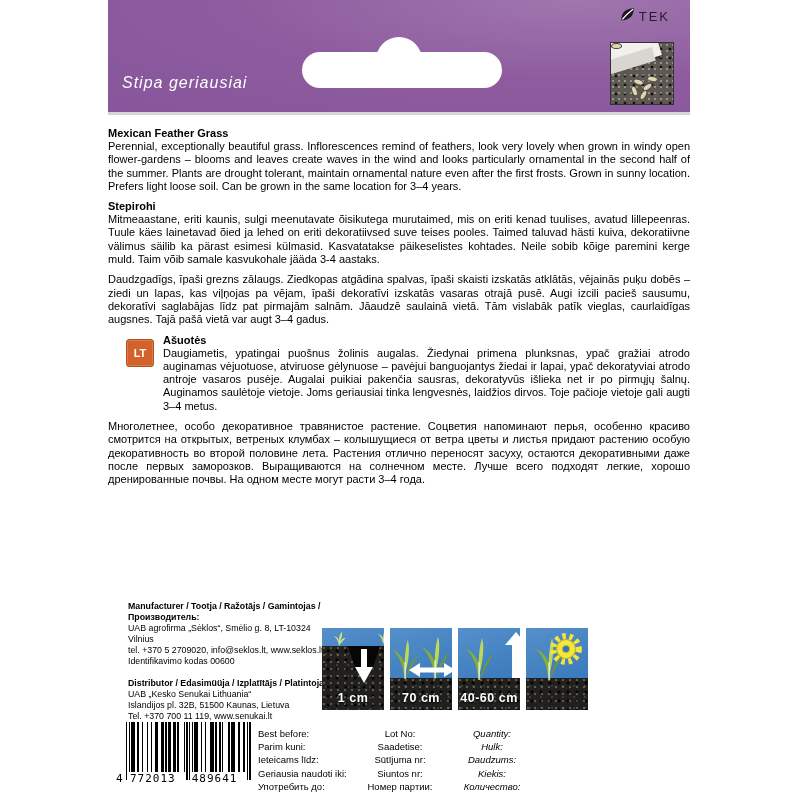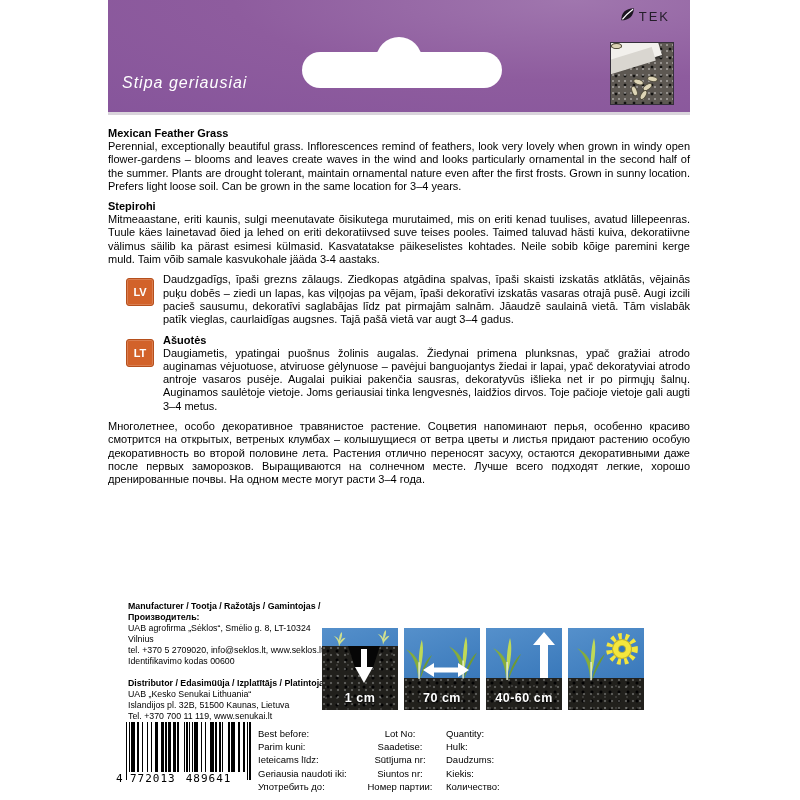--- a/index.html
+++ b/index.html
@@ -48,21 +48,21 @@
   .sec-title{font-size:11px;font-weight:bold;line-height:13px;}
   .sec-body{font-size:11px;line-height:13.3px;text-align:justify;}
 
   
   .mfr{position:absolute;left:128px;top:601px;width:208px;font-size:8.8px;line-height:11px;}
   .mfr .blk + .blk{margin-top:11px;}
   .mfr .hd{font-weight:bold;}
 
   
   .icons{position:absolute;left:322px;top:628px;display:flex;gap:6px;}
-  .icon{width:76px;height:82px;position:relative;overflow:hidden;}
+  .icon{width:62px;height:82px;position:relative;overflow:hidden;}
   .sky{position:absolute;inset:0;background:linear-gradient(160deg,#5590cb,#2e6fb4);}
   .soil{position:absolute;left:0;right:0;bottom:0;background-color:#21201c;
         background-image:radial-gradient(circle at 2px 2px, rgba(255,255,255,.26) 1px, transparent 1.6px),
                          radial-gradient(circle at 6px 5px, rgba(0,0,0,.9) 1.2px, transparent 1.8px),
                          radial-gradient(circle at 4px 8px, rgba(255,255,255,.12) 1px, transparent 1.5px);
         background-size:7px 7px,9px 9px,11px 11px;}
   .soil.deep{height:64px;}
   .soil.shallow{height:32px;}
   .hole-wedge{position:absolute;top:18px;left:26px;width:32px;height:32px;background:#060606;
               clip-path:polygon(0 0,100% 0,78% 68%,60% 94%,50% 100%,40% 94%,22% 68%);}
@@ -72,27 +72,27 @@
 
   
   .barcode{position:absolute;left:116px;top:722px;width:136px;}
   .barcode-bars{margin-left:10px;width:124px;height:58px;display:flex;align-items:flex-start;background:#fff;}
   .barcode-bars span{flex:1;}
   .barcode-digits{display:flex;margin-top:-8px;font-family:"DejaVu Sans Mono",monospace;
                   font-size:11px;letter-spacing:1px;}
   .barcode-digits .g{background:#fff;padding:0 2px;}
   .bd0{width:9px;}
   .g1{margin-left:3px;}
-  .g2{margin-left:6px;}
+  .g2{margin-left:12px;}
 
   
   .fields{position:absolute;top:727px;font-size:9.5px;line-height:13.2px;color:#000;}
   .col-best{left:258px;text-align:left;}
   .col-lot{left:336px;width:128px;text-align:center;}
-  .col-qty{left:446px;width:92px;text-align:left;}
+  .col-qty{left:446px;width:92px;text-align:center;font-style:italic;}
 </style>
 </head>
 <body>
 
 <div class="header">
   <div class="variety">Stipa geriausiai</div>
   <div class="tek">
     <span>
       <svg width="17" height="17" viewBox="0 0 16 16">
           <path d="M14 2 C6 2.5 2 6 2.2 13.5 C9.5 13.5 14 9 14 2 Z" fill="#1d1722"></path>
@@ -126,23 +126,20 @@
   </div>
 
   <div class="section">
     <div class="sec-text">
       <div class="sec-title">Stepirohi</div>
       <div class="sec-body">Mitmeaastane, eriti kaunis, sulgi meenutavate õisikutega murutaimed, mis on eriti kenad tuulises, avatud lillepeenras. Tuule käes lainetavad õied ja lehed on eriti dekoratiivsed suve teises pooles. Taimed taluvad hästi kuiva, dekoratiivne välimus säilib ka pärast esimesi külmasid. Kasvatatakse päikeselistes kohtades. Neile sobib kõige paremini kerge muld. Taim võib samale kasvukohale jääda 3-4 aastaks.</div>
     </div>
   </div>
 
   <div class="section">
-    <div class="badge-col">
-        <div class="badge">LV</div>
-      </div>
     <div class="sec-text">
       <div class="sec-body">Daudzgadīgs, īpaši grezns zālaugs. Ziedkopas atgādina spalvas, īpaši skaisti izskatās atklātās, vējainās puķu dobēs – ziedi un lapas, kas viļņojas pa vējam, īpaši dekoratīvi izskatās vasaras otrajā pusē. Augi izcili pacieš sausumu, dekoratīvi saglabājas līdz pat pirmajām salnām. Jāaudzē saulainā vietā. Tām vislabāk patīk vieglas, caurlaidīgas augsnes. Tajā pašā vietā var augt 3–4 gadus.</div>
     </div>
   </div>
 
   <div class="section">
     <div class="badge-col">
         <div class="badge">LT</div>
       </div>
     <div class="sec-text">

